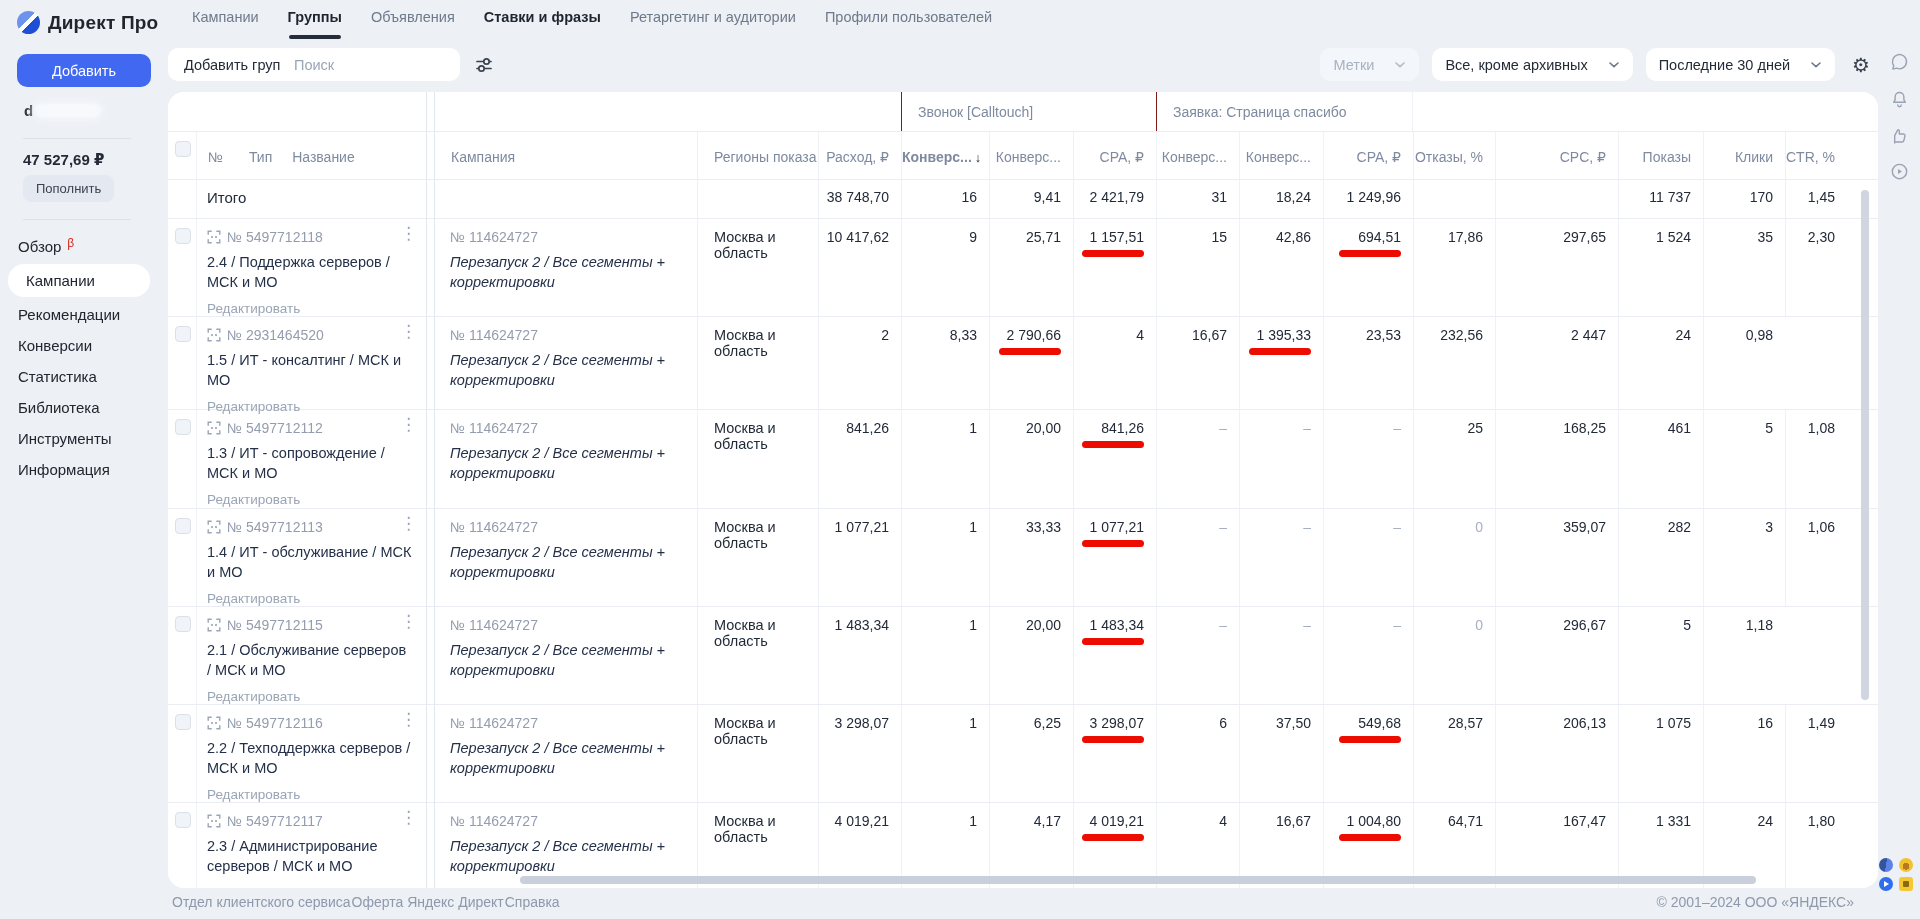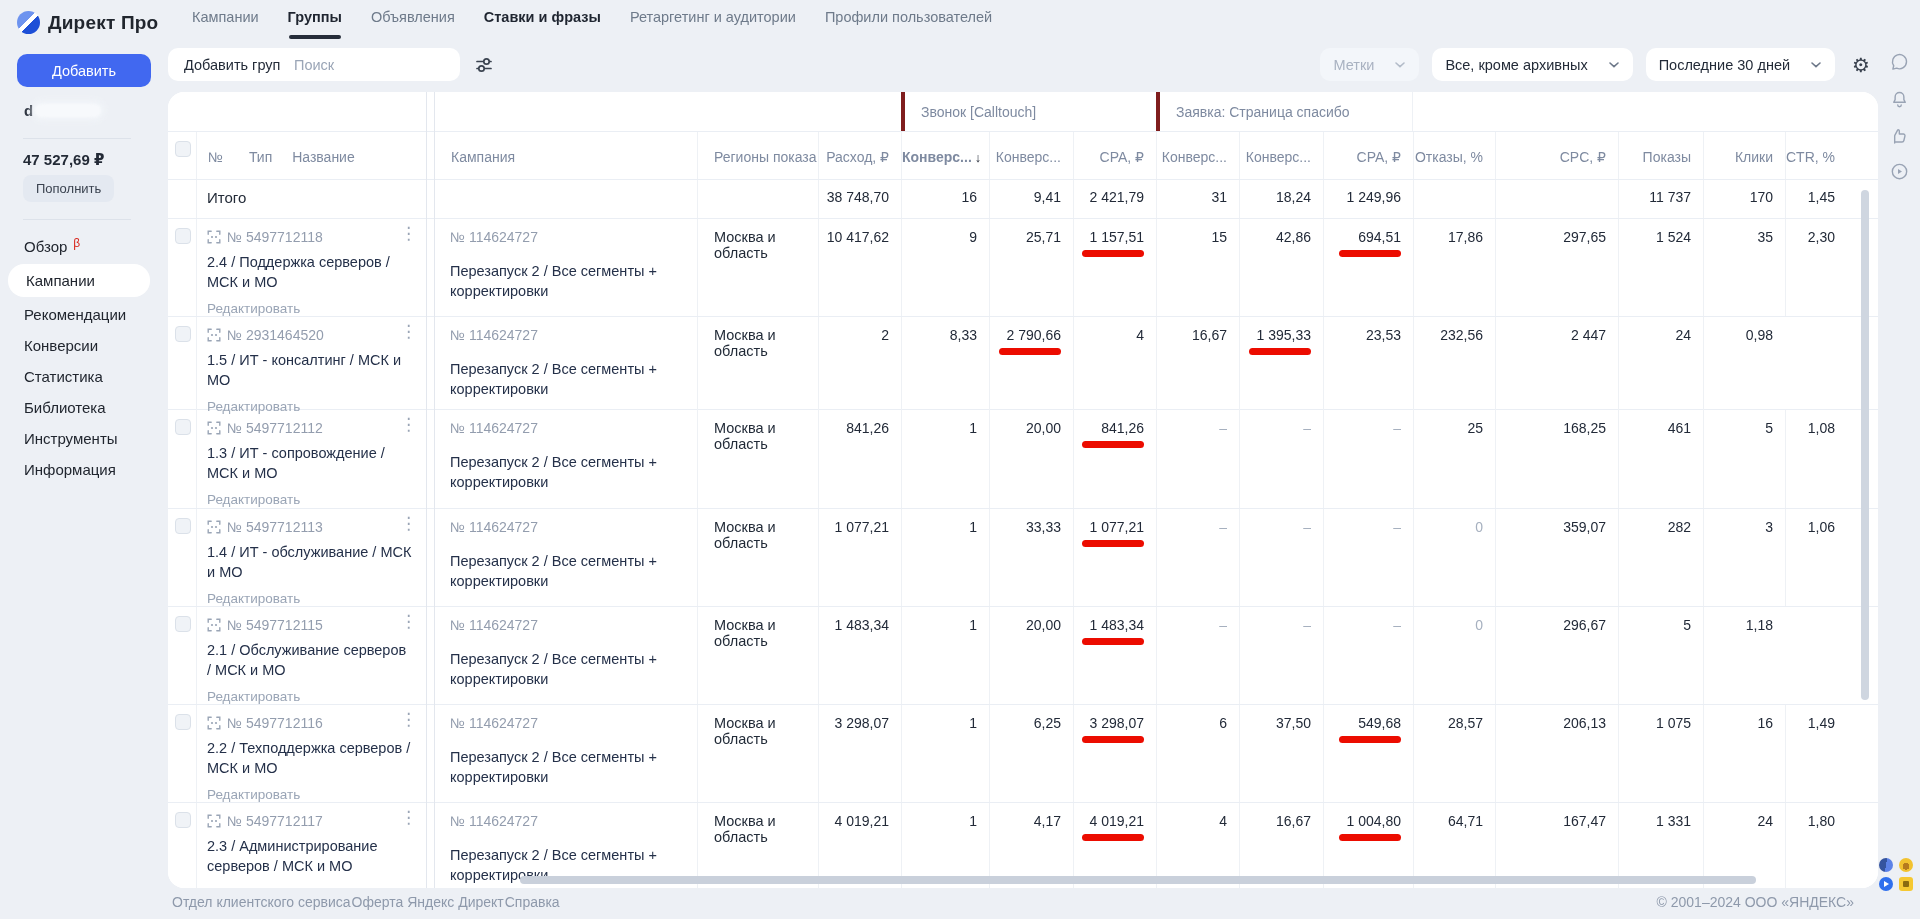--- a/index.html
+++ b/index.html
@@ -16,21 +16,21 @@
   .add-btn { position:absolute; left:17px; top:54px; width:134px; height:33px; background:#4168f0;
     border-radius:10px; color:#fff; font-size:14.5px; display:flex; align-items:center; justify-content:center; cursor:pointer; }
   .account { position:absolute; left:24px; top:102px; font-size:15px; font-weight:bold; color:#2b323e; display:flex; align-items:center; }
   .account-blur { display:inline-block; width:66px; height:13px; margin-left:2px; border-radius:7px;
     background:#f7f9fc; box-shadow:0 0 7px 3px #f3f6fa; filter:blur(1px); }
   .sb-divider { position:absolute; left:23px; width:108px; height:1px; background:#dde2ea; }
   .balance { position:absolute; left:23px; top:151px; font-size:15px; font-weight:bold; color:#232a36; }
   .topup { position:absolute; left:23px; top:175px; height:27px; padding:0 13px; background:#e4e9f1;
     border-radius:8px; font-size:13px; color:#3a424f; display:flex; align-items:center; cursor:pointer; }
   .menu { position:absolute; left:0; top:231px; width:168px; }
-  .menu-item { position:relative; height:31px; display:flex; align-items:center; padding-left:24px;
+  .menu-item { position:relative; height:31px; display:flex; align-items:center; padding-left:18px;
     font-size:15px; color:#21262f; cursor:pointer; }
   .menu-item.active { background:#fff; border-radius:16px; margin:2px 18px 2px 8px; padding-left:18px; height:33px; }
   .beta { color:#d8281e; font-size:12px; margin-left:6px; position:relative; top:-4px; }
 
   
   .nav { position:absolute; left:192px; top:9px; display:flex; gap:29px; }
   .tab { position:relative; font-size:14.5px; color:#6e7a8a; padding-bottom:14px; cursor:pointer; white-space:nowrap; }
   .tab.emph { color:#1f2530; font-weight:bold; }
   .tab .ul { position:absolute; left:1px; right:1px; bottom:0; height:4px; background:#262d3a; border-radius:2.5px; }
 
@@ -49,21 +49,21 @@
   .gear-btn { font-family:"DejaVu Sans",sans-serif; font-size:20px; color:#39414e; cursor:pointer; padding:0 4px; }
 
   
   .card { position:absolute; left:168px; top:92px; width:1710px; height:796px; background:#fff; border-radius:16px; overflow:hidden; }
   .trow { display:grid; border-bottom:1px solid #eaeef4; background:#fff;
     grid-template-columns:28px 230px 8px 263px 121px 83px 88px 84px 83px 83px 84px 90px 82px 123px 85px 82px 62px 31px; }
   .trow > div { border-left:1px solid #eef1f5; min-width:0; }
   .trow > div:first-child, .trow > .spacer, .trow > .campc, .trow > .pad { border-left:none; }
   .grow { grid-template-columns:733px 255px 257px 465px; height:40px; }
   .grow > div { border-left:none; }
-  .grow > .g1, .grow > .g2 { border-left:4px solid #7f1d1d; }
+  .grow > .g1, .grow > .g2 { border-left:1px solid #7f1d1d; }
   .grow > .g2 { border-right:1px solid #eef1f5; }
   .glabel { padding:12px 0 0 16px; font-size:14px; color:#7e8aa0; white-space:nowrap; }
   .chead { height:48px; }
   .chead .hcell { padding-top:17px; font-size:14px; color:#7e8aa0; }
   .hnum { text-align:right; padding-right:12px; white-space:nowrap; }
   .hname { padding-left:11px; }
   .hname span.h2 { margin-left:22px; } .hname span.h3 { margin-left:16px; }
   .hleft { padding-left:16px; }
   .sorted { color:#242b38; font-weight:bold; }
   .sort-arr { font-size:12.5px; margin-left:3px; font-weight:normal; color:#242b38; }
@@ -81,21 +81,21 @@
   .cb { padding:9px 0 0 7px; }
   .checkbox { display:inline-block; width:16px; height:16px; border-radius:4px; background:#f0f3f7; border:1px solid #dbe1e9; cursor:pointer; }
   .namec { position:relative; padding:10px 12px 0 10px; }
   .idline { display:flex; align-items:center; gap:6px; font-size:14px; color:#939dae; white-space:nowrap; }
   .kebab { position:absolute; top:6px; right:9px; font-size:17px; color:#9aa5b6; cursor:pointer;
     font-family:"DejaVu Sans",sans-serif; line-height:1; }
   .gname { margin-top:7px; font-size:14.5px; line-height:20px; color:#243049; max-width:205px; cursor:pointer; }
   .edit { margin-top:9px; font-size:13.5px; color:#9aa5b6; cursor:pointer; }
   .campc { padding:10px 16px 0 16px; }
   .cid { font-size:14px; color:#939dae; }
-  .cname { margin-top:16px; font-size:14.5px; line-height:20px; color:#243049; max-width:235px; cursor:pointer; }
+  .cname { margin-top:7px; font-size:14.5px; line-height:20px; color:#243049; max-width:235px; cursor:pointer;font-style:italic; }
   .regionc { padding:10px 14px 0 16px; font-size:14.5px; color:#222b38; }
 
   .vscroll { position:absolute; right:9px; top:98px; width:8px; height:510px; background:#cfd6e0; border-radius:4px; z-index:3; cursor:pointer; }
   .hscroll { position:absolute; left:352px; top:784px; width:1236px; height:8px; background:#c9d0db; border-radius:4px; z-index:3; cursor:pointer; }
 
   
   .footer { position:absolute; left:172px; top:894px; display:flex; gap:1px; font-size:14px; color:#8e99ab; }
   .footer span { cursor:pointer; }
   .copyright { position:absolute; right:66px; top:894px; font-size:14px; color:#8e99ab; }
 

